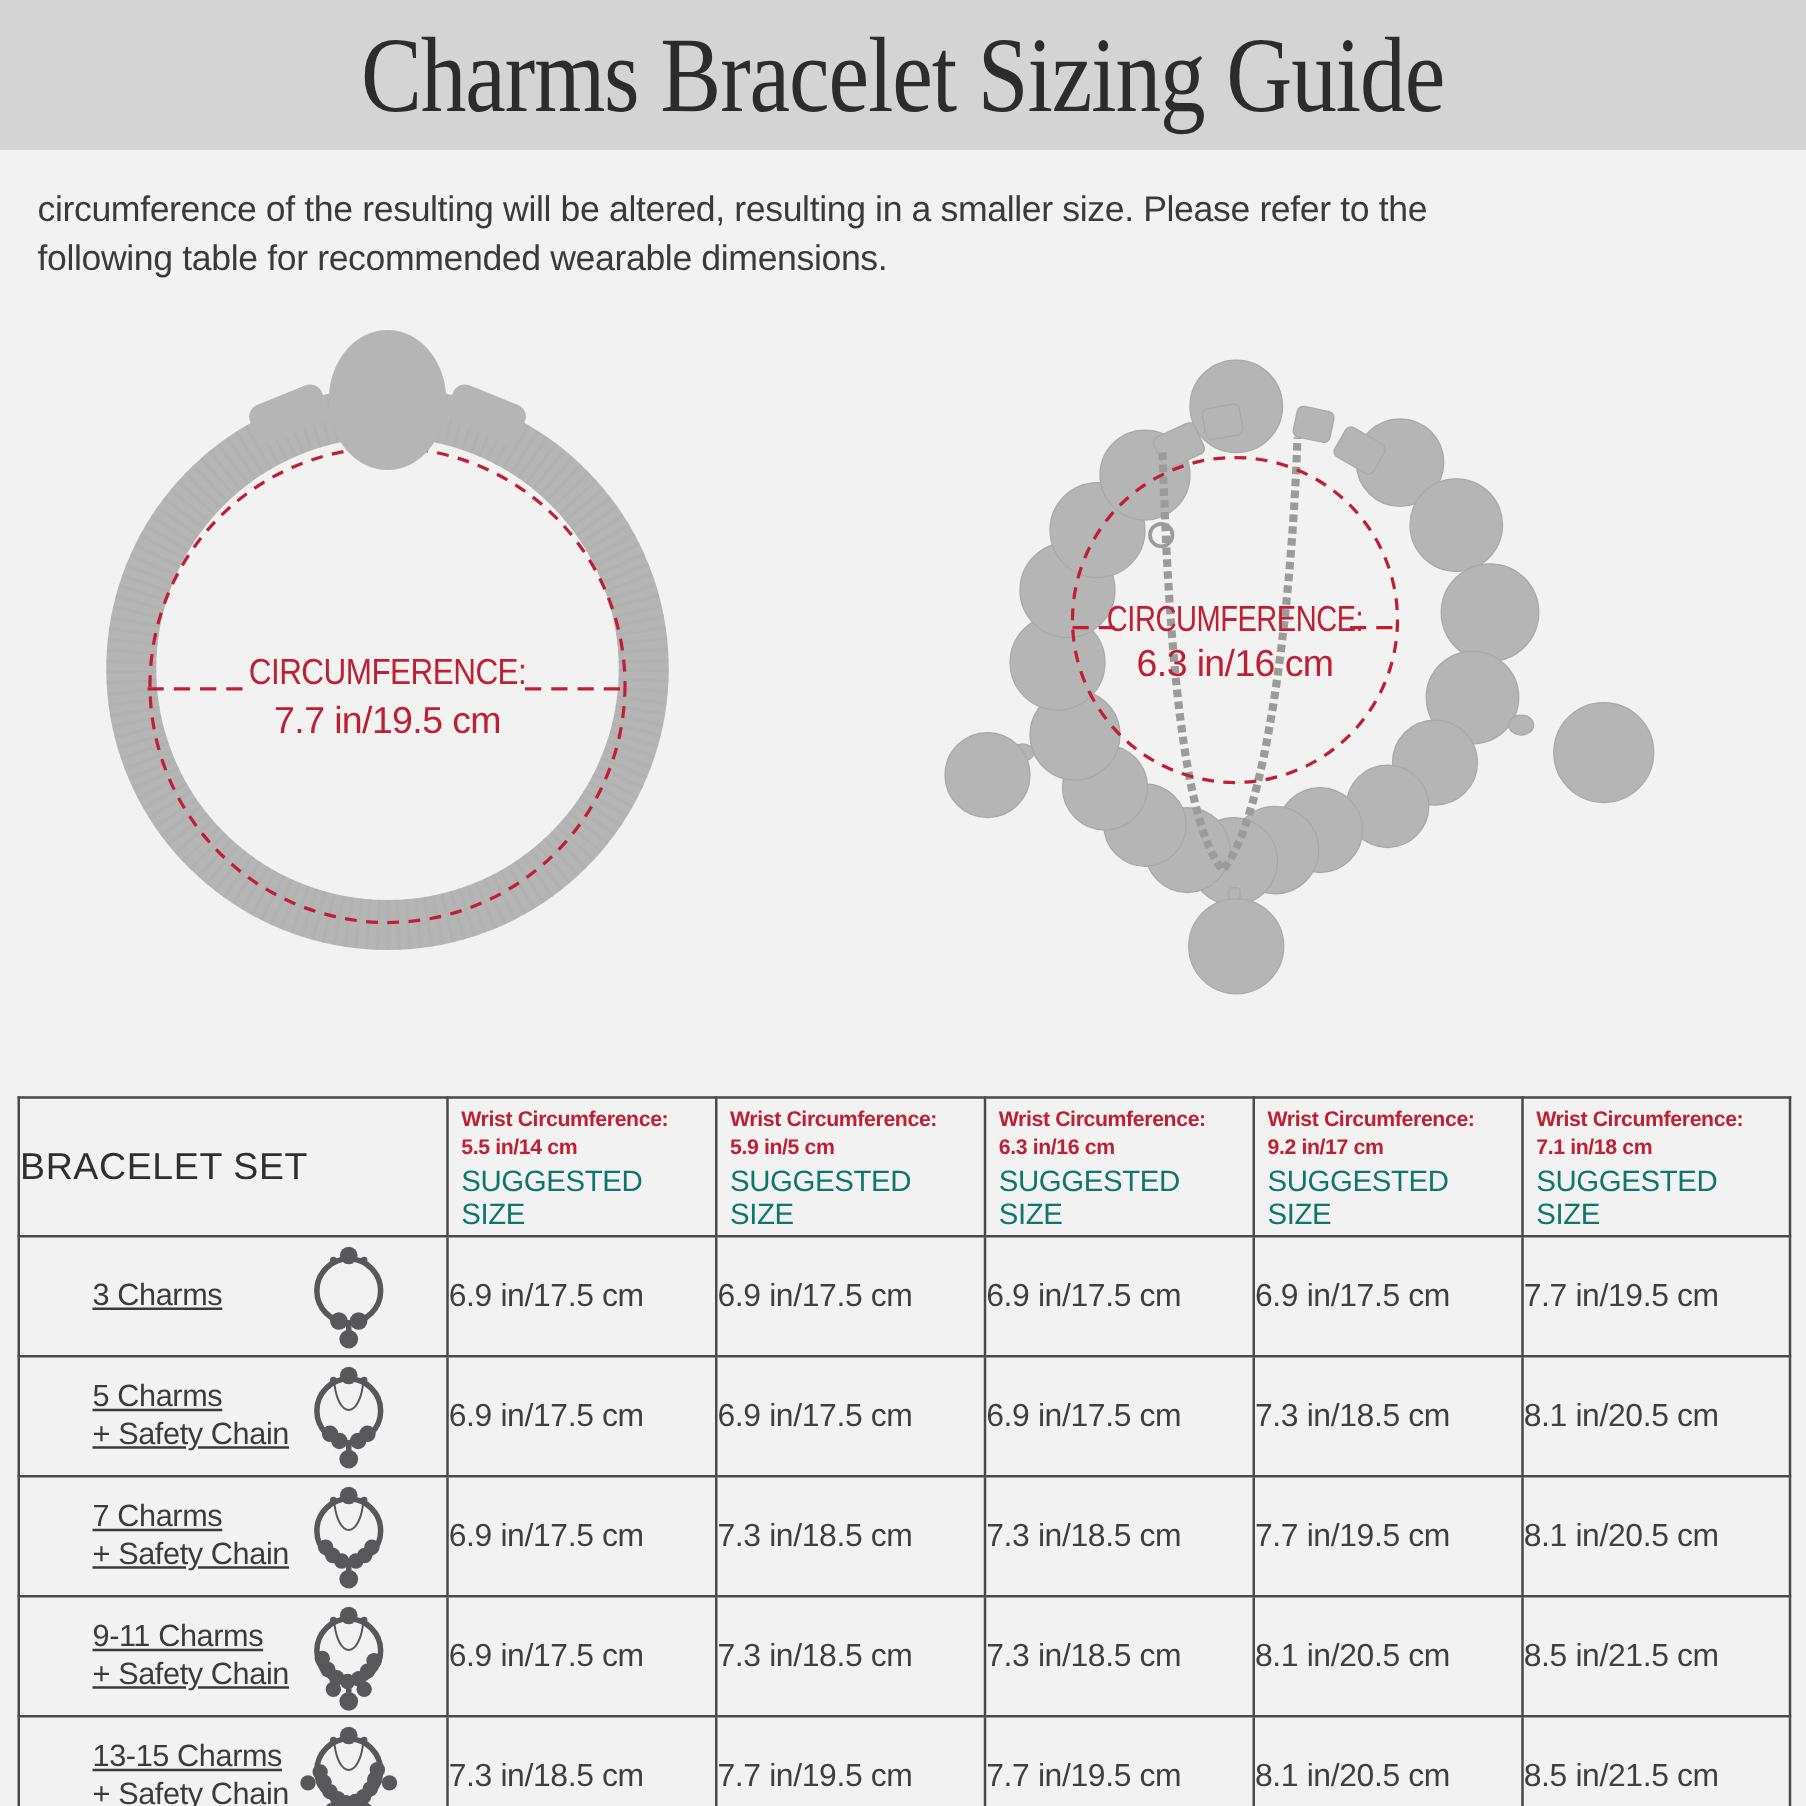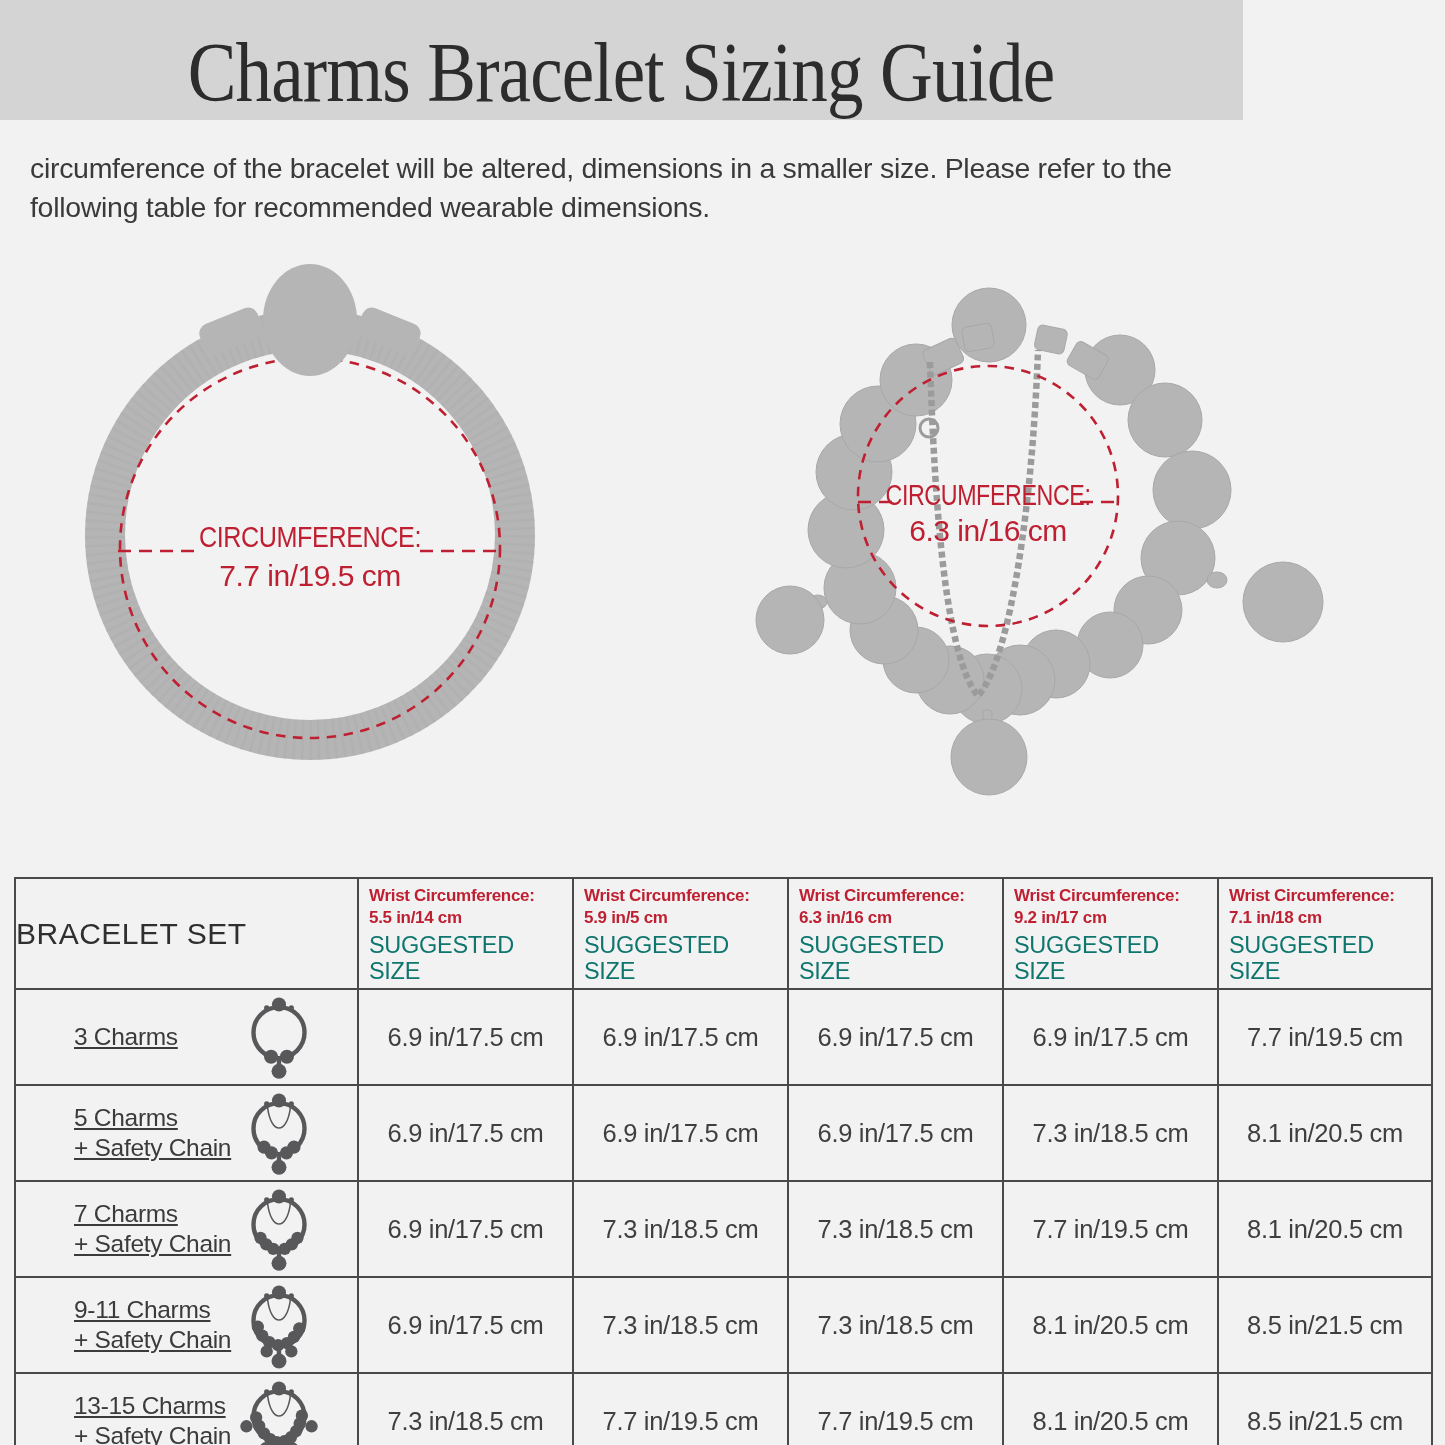--- a/index.html
+++ b/index.html
@@ -3,22 +3,22 @@
 <meta charset="utf-8">
 <style>
   html,body{margin:0;padding:0;}
   body{
     width:1445px;height:1445px;position:relative;overflow:hidden;
     background:#f3f2f3;
     font-family:"Liberation Sans", sans-serif;
     color:#3b3b3b;
   }
   .title-band{
-    position:absolute;left:0;top:0;width:1243px;height:120px;
-    background:#d5d4d5;display:flex;align-items:flex-end;justify-content:center;
+    position:absolute;left:0;top:0;width:1445px;height:120px;
+    background:#d5d4d5;display:flex;align-items:center;justify-content:center;
   }
   .title{
     margin:0;font-family:"Liberation Serif", serif;font-weight:normal;
     font-size:84px;color:#2d2c2d;white-space:nowrap;
     transform:scale(0.87,1.02);letter-spacing:-1px;
   }
   .intro{
     position:absolute;left:30px;top:149px;
     font-size:28.5px;line-height:39px;color:#3a3a3a;letter-spacing:-0.3px;
   }
@@ -49,33 +49,33 @@
   }
   .colh-inner{padding:6px 4px 4px 10px;text-align:left;}
   .colh-red{color:#bf2031;font-size:17px;line-height:22px;font-weight:bold;letter-spacing:-0.3px;}
   .colh-sub{color:#0f766e;font-size:23.5px;line-height:26px;margin-top:3px;letter-spacing:-0.3px;}
   .rowlab-wrap{display:flex;align-items:center;height:100%;text-decoration:underline;}
   .rowlab{flex:1;padding-left:58px;font-size:24.5px;line-height:30px;color:#3b3b3b;letter-spacing:-0.3px;}
   .row-icon{width:88px;height:94px;margin-right:34px;flex:0 0 auto;}
   .ib{fill:#58585a;}
   .iring{fill:none;stroke:#58585a;stroke-width:5;}
   .ichain{fill:none;stroke:#58585a;stroke-width:1.8;}
-  .val-cell{text-align:center;font-size:25.5px;color:#3f3f3f;letter-spacing:-0.3px;}
+  .val-cell{text-align:left;font-size:25.5px;color:#3f3f3f;letter-spacing:-0.3px;}
 </style>
 </head>
 <body>
 
 <div>
 
   <header class="title-band">
     <h1 class="title">Charms Bracelet Sizing Guide</h1>
   </header>
 
   <div class="intro">
-    <div>circumference of the bracelet will be altered, dimensions in a smaller size. Please refer to the</div>
+    <div>circumference of the resulting will be altered, resulting in a smaller size. Please refer to the</div>
     <div>following table for recommended wearable dimensions.</div>
   </div>
 
   <div class="diagram" style="left:10px;top:255px;">
     <svg width="600" height="540" viewBox="0 0 600 540">
 
       <circle cx="300" cy="280" r="205" class="sil-stroke" stroke-width="40"></circle>
       <circle cx="300" cy="280" r="205" class="ring-tex"></circle>
 
       <rect x="190" y="60" width="62" height="32" rx="10" class="sil" transform="rotate(-22 221 76)"></rect>

